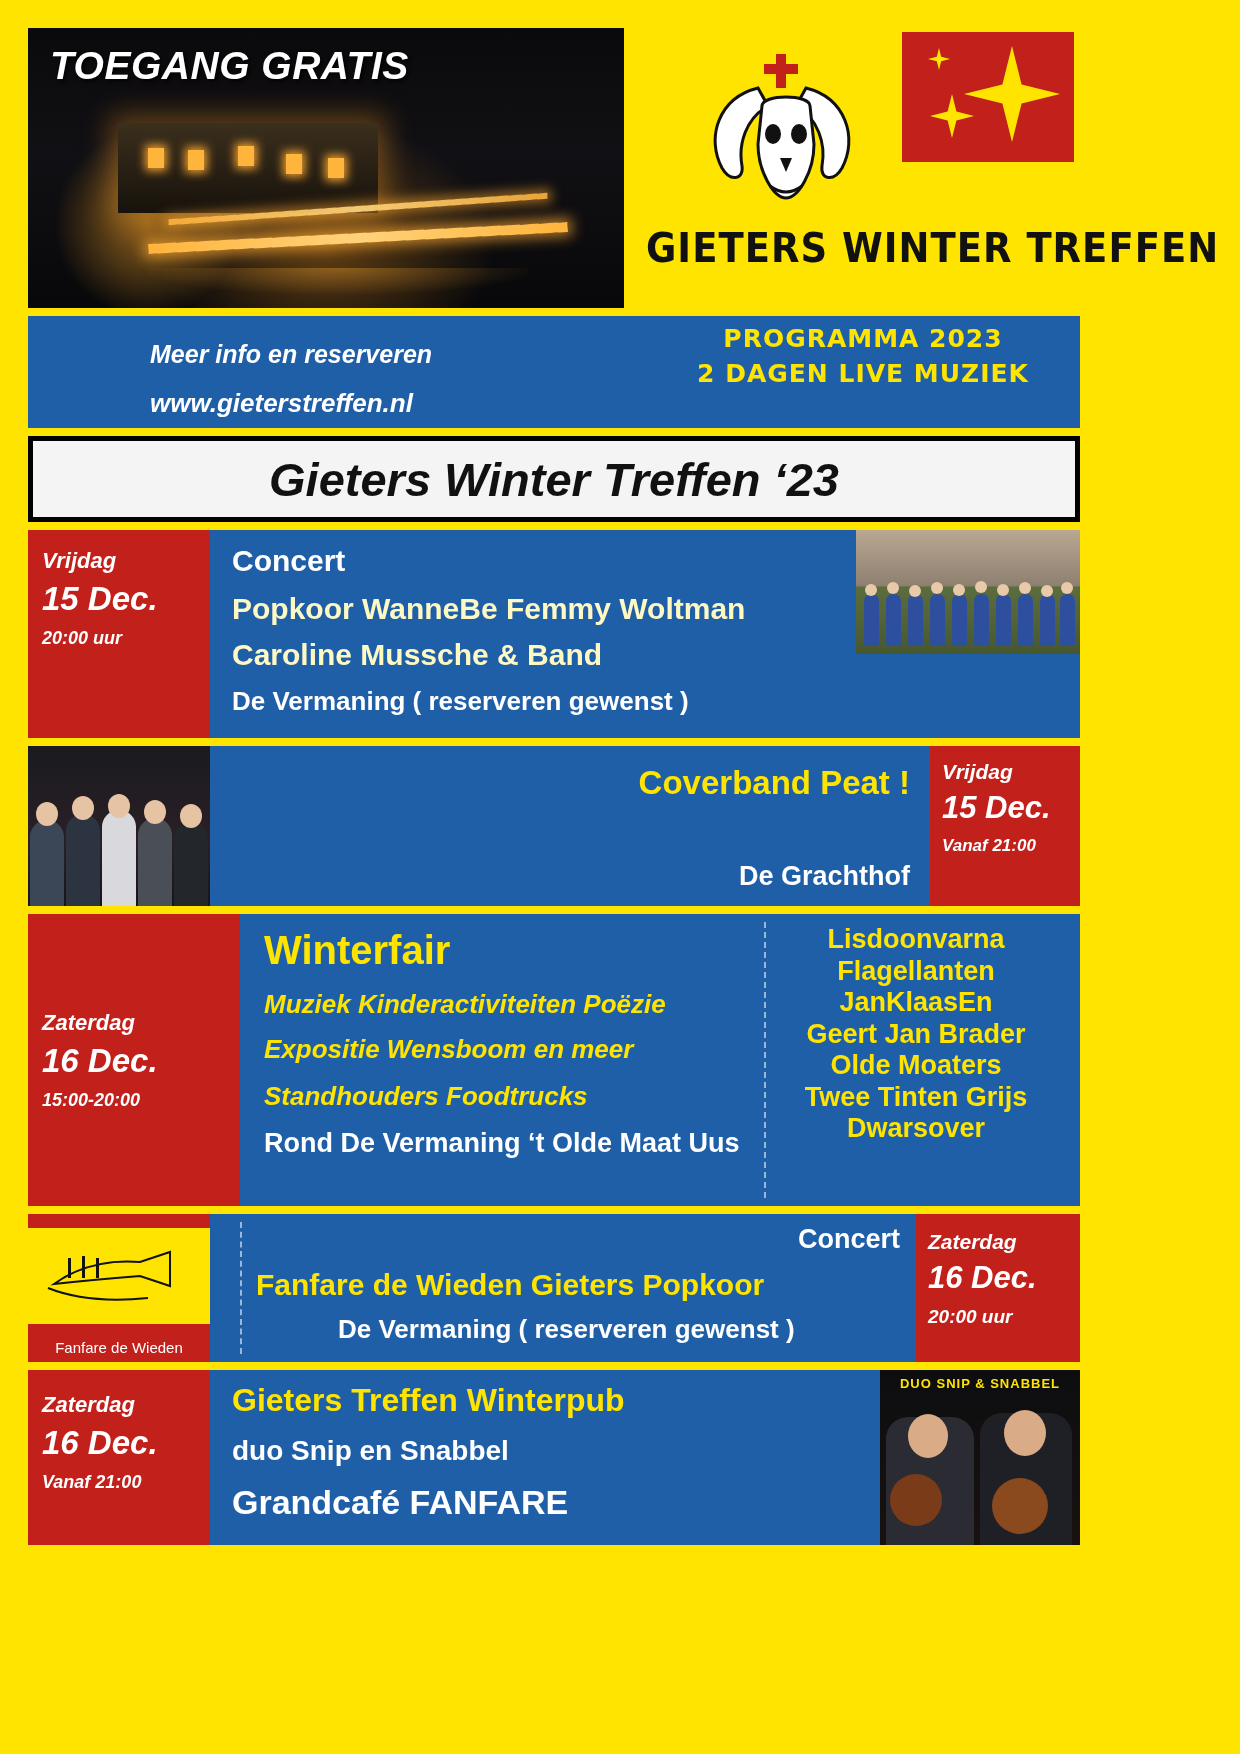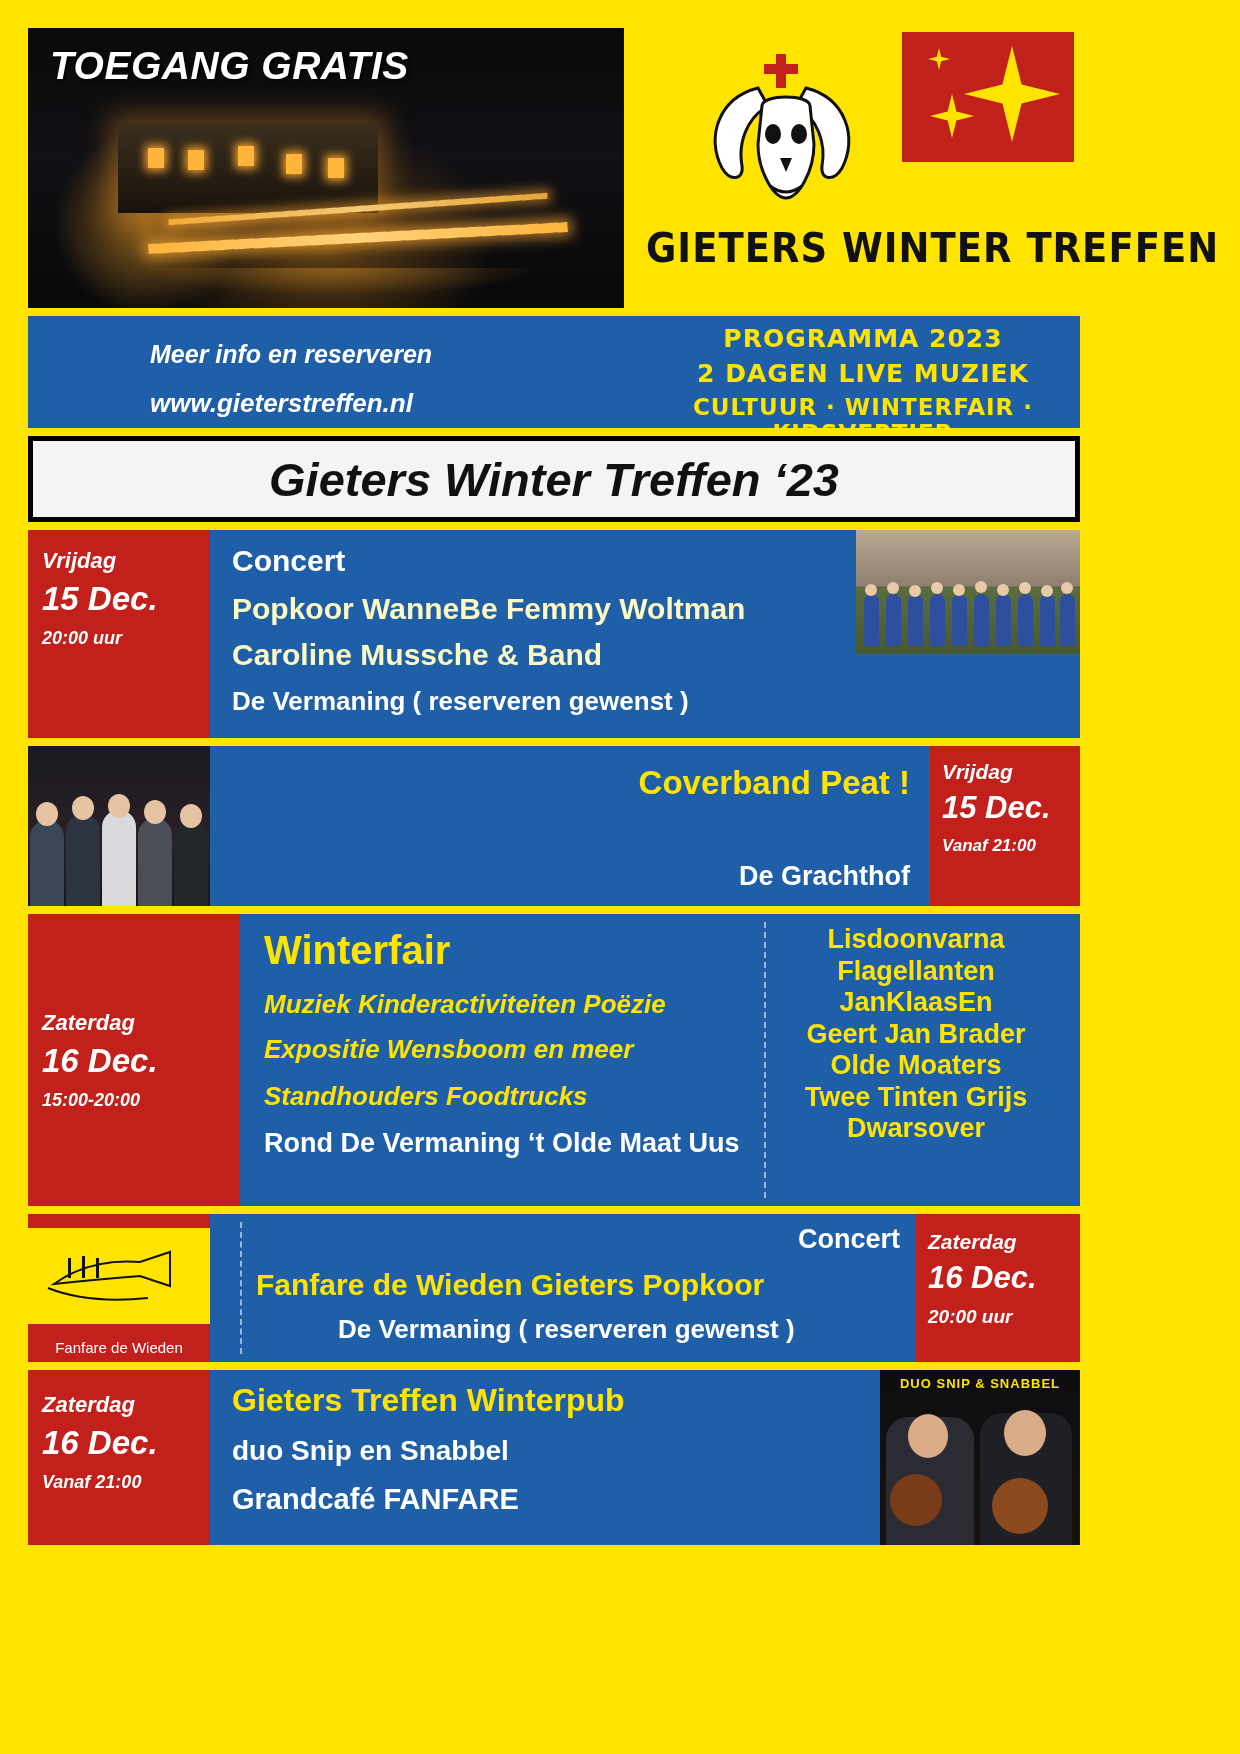--- a/index.html
+++ b/index.html
@@ -224,21 +224,21 @@
   #row4 .daybox.right .d1{font-size:21px;}
   #row4 .daybox.right .d2{font-size:31px;}
   #row4 .daybox.right .d3{font-size:19px;}
 
   
   #row5{height:175px;margin-bottom:0;}
   #row5 .daybox.left{width:182px;padding-top:22px;}
   #row5 .body{margin-left:182px;padding:12px 12px 0 22px;}
   #row5 .t1{font-weight:bold;font-size:32px;color:#ffe400;}
   #row5 .t2{font-weight:bold;font-size:28px;color:#fff;margin-top:16px;}
-  #row5 .t3{font-weight:bold;font-size:29px;color:#fff;margin-top:16px;}
+  #row5 .t3{font-weight:bold;font-size:34px;color:#fff;margin-top:16px;}
   #row5 .duo{
     position:absolute;right:0;top:0;width:200px;height:175px;
     background:linear-gradient(180deg,#0d0d10 0%,#18120f 100%);
     overflow:hidden;
   }
   #row5 .duo .cap{
     position:absolute;top:6px;left:0;width:200px;text-align:center;
     color:#ffe400;font-size:13px;font-weight:bold;letter-spacing:1px;
   }
   #row5 .duo .m{position:absolute;bottom:0;border-radius:22px 22px 0 0;background:#2b2b33;}
@@ -288,21 +288,20 @@
     </div>
 
     <div class="infobar">
       <div class="left">
         <div class="meer">Meer info en reserveren</div>
         <div class="url">www.gieterstreffen.nl</div>
       </div>
       <div class="progblock">
         <div class="p1">PROGRAMMA 2023</div>
         <div class="p2">2 DAGEN LIVE MUZIEK</div>
-        <div class="p3">CULTUUR · WINTERFAIR · KIDSVERTIER</div>
       </div>
     </div>
   </div>
 
   <div class="titlebar">
     <span>Gieters Winter Treffen ‘23</span>
   </div>
 
   <div class="rows">
 

